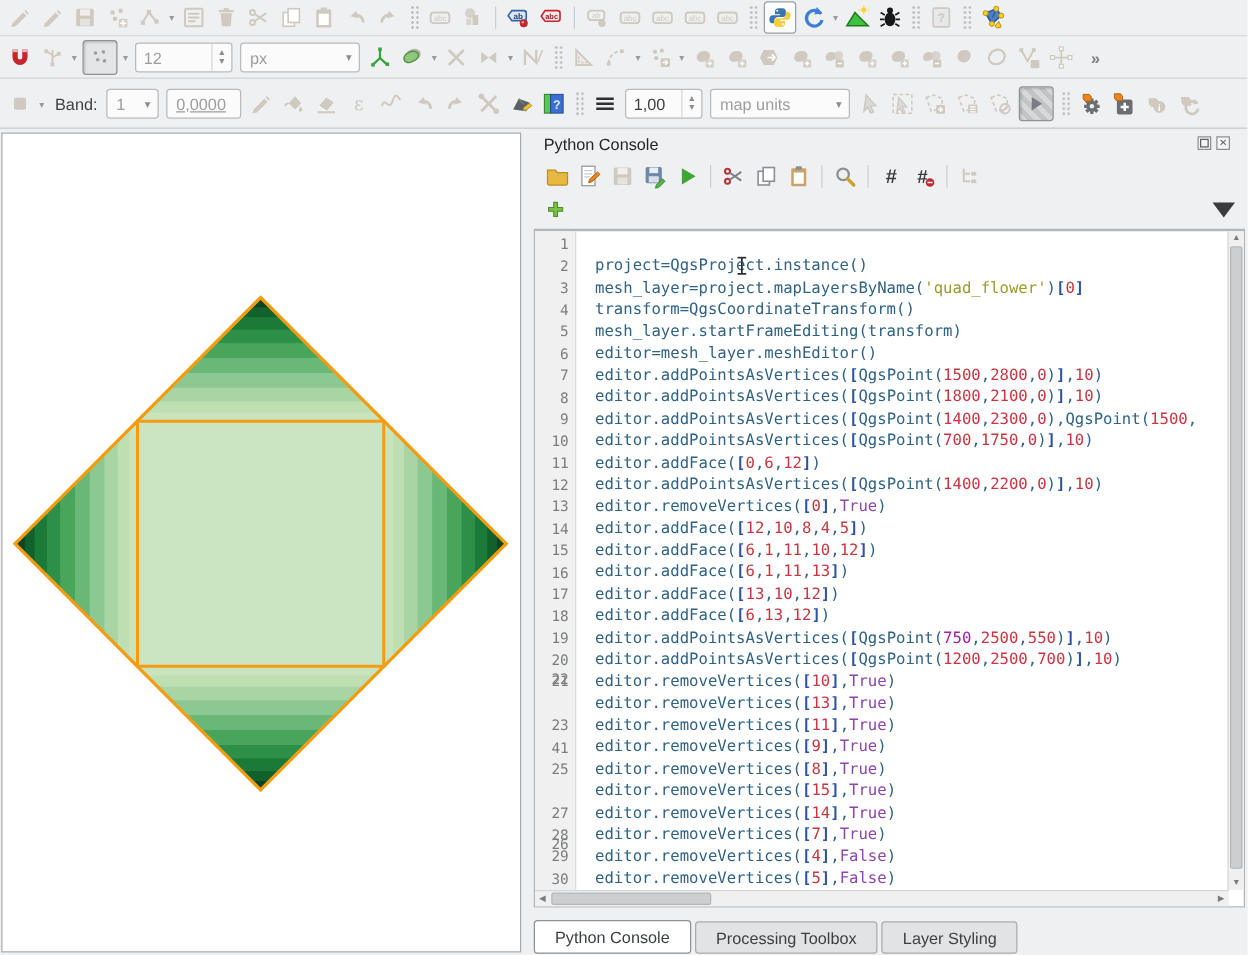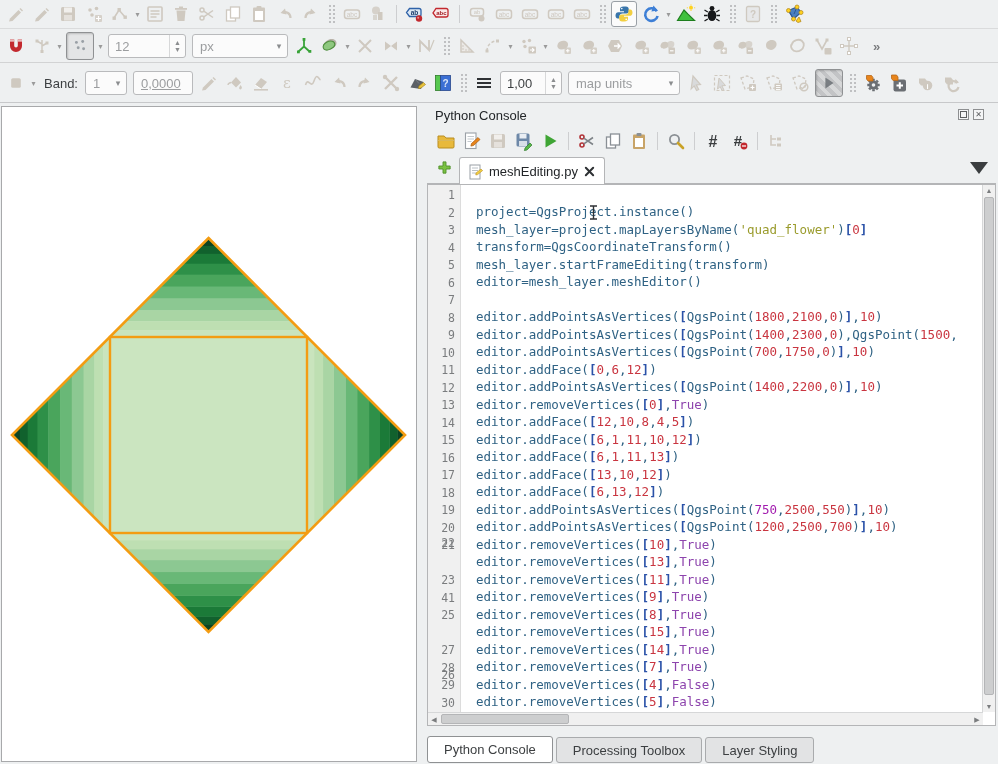--- a/index.html
+++ b/index.html
@@ -767,31 +767,20 @@
           </svg>
         </div>
       </div>
 
     <div id="tabbar">
       <span id="newTab">
         <svg width="15" height="15" viewBox="0 0 20 20">
             <path d="M8 2.5h4v5.5H17.5v4H12v5.5H8V12H2.5V8H8z" fill="#7ac142" stroke="#4e8f2a" stroke-width="1.2"></path>
           </svg>
       </span>
-      <div id="fileTab">
-        <svg width="14" height="16" viewBox="0 0 14 16">
-          <rect x="1" y="1" width="10" height="14" fill="#ffffff" stroke="#9aa0a6"></rect>
-          <path d="M3 4h6M3 6.5h6M3 9h4" stroke="#b9c0c6" stroke-width="1"></path>
-          <path d="M7 9l5-4 1.6 1.6-5 4L6.8 11z" fill="#f2cf41" stroke="#b98d20" stroke-width=".6"></path>
-        </svg>
-        <span>meshEditing.py</span>
-        <svg width="11" height="11" viewBox="0 0 12 12">
-          <path d="M2 2 L10 10 M10 2 L2 10" stroke="#2e3134" stroke-width="2.2" stroke-linecap="round"></path>
-        </svg>
-      </div>
       <div id="tabDrop"></div>
     </div>
 
     <div id="editorFrame">
       <div id="gutter">
           <div class="lnum" style="top: 2px;">1</div>
           <div class="lnum" style="top: 19.5px;">2</div>
           <div class="lnum" style="top: 37px;">3</div>
           <div class="lnum" style="top: 54.5px;">4</div>
           <div class="lnum" style="top: 72px;">5</div>
@@ -820,20 +809,21 @@
           <div class="lnum" style="top: 474.5px;">28</div>
           <div class="lnum" style="top: 492px;">29</div>
           <div class="lnum" style="top: 509.5px;">30</div>
         </div>
       <div id="code">
           <div class="cline" style="top: 2px; color: rgb(47, 98, 132);">project=QgsProject.instance()</div>
           <div class="cline" style="top: 19.5px; color: rgb(47, 98, 132);">mesh_layer=project.mapLayersByName(<span style="color:#9a9b2c">'quad_flower'</span>)<span style="color:#2b52a8;font-weight:bold">[</span><span style="color:#c93540">0</span><span style="color:#2b52a8;font-weight:bold">]</span></div>
           <div class="cline" style="top: 54.5px; color: rgb(47, 98, 132);">mesh_layer.startFrameEditing(transform)</div>
           <div class="cline" style="top: 37px; color: rgb(47, 98, 132);">transform=QgsCoordinateTransform()</div>
           <div class="cline" style="top: 72px; color: rgb(47, 98, 132);">editor=mesh_layer.meshEditor()</div>
+          <div class="cline" style="top: 89.5px; color: rgb(47, 98, 132);">editor.addPointsAsVertices(<span style="color:#2b52a8;font-weight:bold">[</span>QgsPoint(<span style="color:#c93540">1500</span>,<span style="color:#c93540">2800</span>,<span style="color:#c93540">0</span>)<span style="color:#2b52a8;font-weight:bold">]</span>,<span style="color:#c93540">10</span>)</div>
           <div class="cline" style="top: 107px; color: rgb(47, 98, 132);">editor.addPointsAsVertices(<span style="color:#2b52a8;font-weight:bold">[</span>QgsPoint(<span style="color:#c93540">1800</span>,<span style="color:#c93540">2100</span>,<span style="color:#c93540">0</span>)<span style="color:#2b52a8;font-weight:bold">]</span>,<span style="color:#c93540">10</span>)</div>
           <div class="cline" style="top: 124.5px; color: rgb(47, 98, 132);">editor.addPointsAsVertices(<span style="color:#2b52a8;font-weight:bold">[</span>QgsPoint(<span style="color:#c93540">1400</span>,<span style="color:#c93540">2300</span>,<span style="color:#c93540">0</span>),QgsPoint(<span style="color:#c93540">1500</span>,</div>
           <div class="cline" style="top: 142px; color: rgb(47, 98, 132);">editor.addPointsAsVertices(<span style="color:#2b52a8;font-weight:bold">[</span>QgsPoint(<span style="color:#c93540">700</span>,<span style="color:#c93540">1750</span>,<span style="color:#c93540">0</span>)<span style="color:#2b52a8;font-weight:bold">]</span>,<span style="color:#c93540">10</span>)</div>
           <div class="cline" style="top: 159.5px; color: rgb(47, 98, 132);">editor.addFace(<span style="color:#2b52a8;font-weight:bold">[</span><span style="color:#c93540">0</span>,<span style="color:#c93540">6</span>,<span style="color:#c93540">12</span><span style="color:#2b52a8;font-weight:bold">]</span>)</div>
           <div class="cline" style="top: 177px; color: rgb(47, 98, 132);">editor.addPointsAsVertices(<span style="color:#2b52a8;font-weight:bold">[</span>QgsPoint(<span style="color:#c93540">1400</span>,<span style="color:#c93540">2200</span>,<span style="color:#c93540">0</span>)<span style="color:#2b52a8;font-weight:bold">]</span>,<span style="color:#c93540">10</span>)</div>
           <div class="cline" style="top: 194.5px; color: rgb(47, 98, 132);">editor.removeVertices(<span style="color:#2b52a8;font-weight:bold">[</span><span style="color:#c93540">0</span><span style="color:#2b52a8;font-weight:bold">]</span>,<span style="color:#8d44ad">True</span>)</div>
           <div class="cline" style="top: 212px; color: rgb(47, 98, 132);">editor.addFace(<span style="color:#2b52a8;font-weight:bold">[</span><span style="color:#c93540">12</span>,<span style="color:#c93540">10</span>,<span style="color:#c93540">8</span>,<span style="color:#c93540">4</span>,<span style="color:#c93540">5</span><span style="color:#2b52a8;font-weight:bold">]</span>)</div>
           <div class="cline" style="top: 229.5px; color: rgb(47, 98, 132);">editor.addFace(<span style="color:#2b52a8;font-weight:bold">[</span><span style="color:#c93540">6</span>,<span style="color:#c93540">1</span>,<span style="color:#c93540">11</span>,<span style="color:#c93540">10</span>,<span style="color:#c93540">12</span><span style="color:#2b52a8;font-weight:bold">]</span>)</div>
           <div class="cline" style="top: 247px; color: rgb(47, 98, 132);">editor.addFace(<span style="color:#2b52a8;font-weight:bold">[</span><span style="color:#c93540">6</span>,<span style="color:#c93540">1</span>,<span style="color:#c93540">11</span>,<span style="color:#c93540">13</span><span style="color:#2b52a8;font-weight:bold">]</span>)</div>
           <div class="cline" style="top: 264.5px; color: rgb(47, 98, 132);">editor.addFace(<span style="color:#2b52a8;font-weight:bold">[</span><span style="color:#c93540">13</span>,<span style="color:#c93540">10</span>,<span style="color:#c93540">12</span><span style="color:#2b52a8;font-weight:bold">]</span>)</div>

